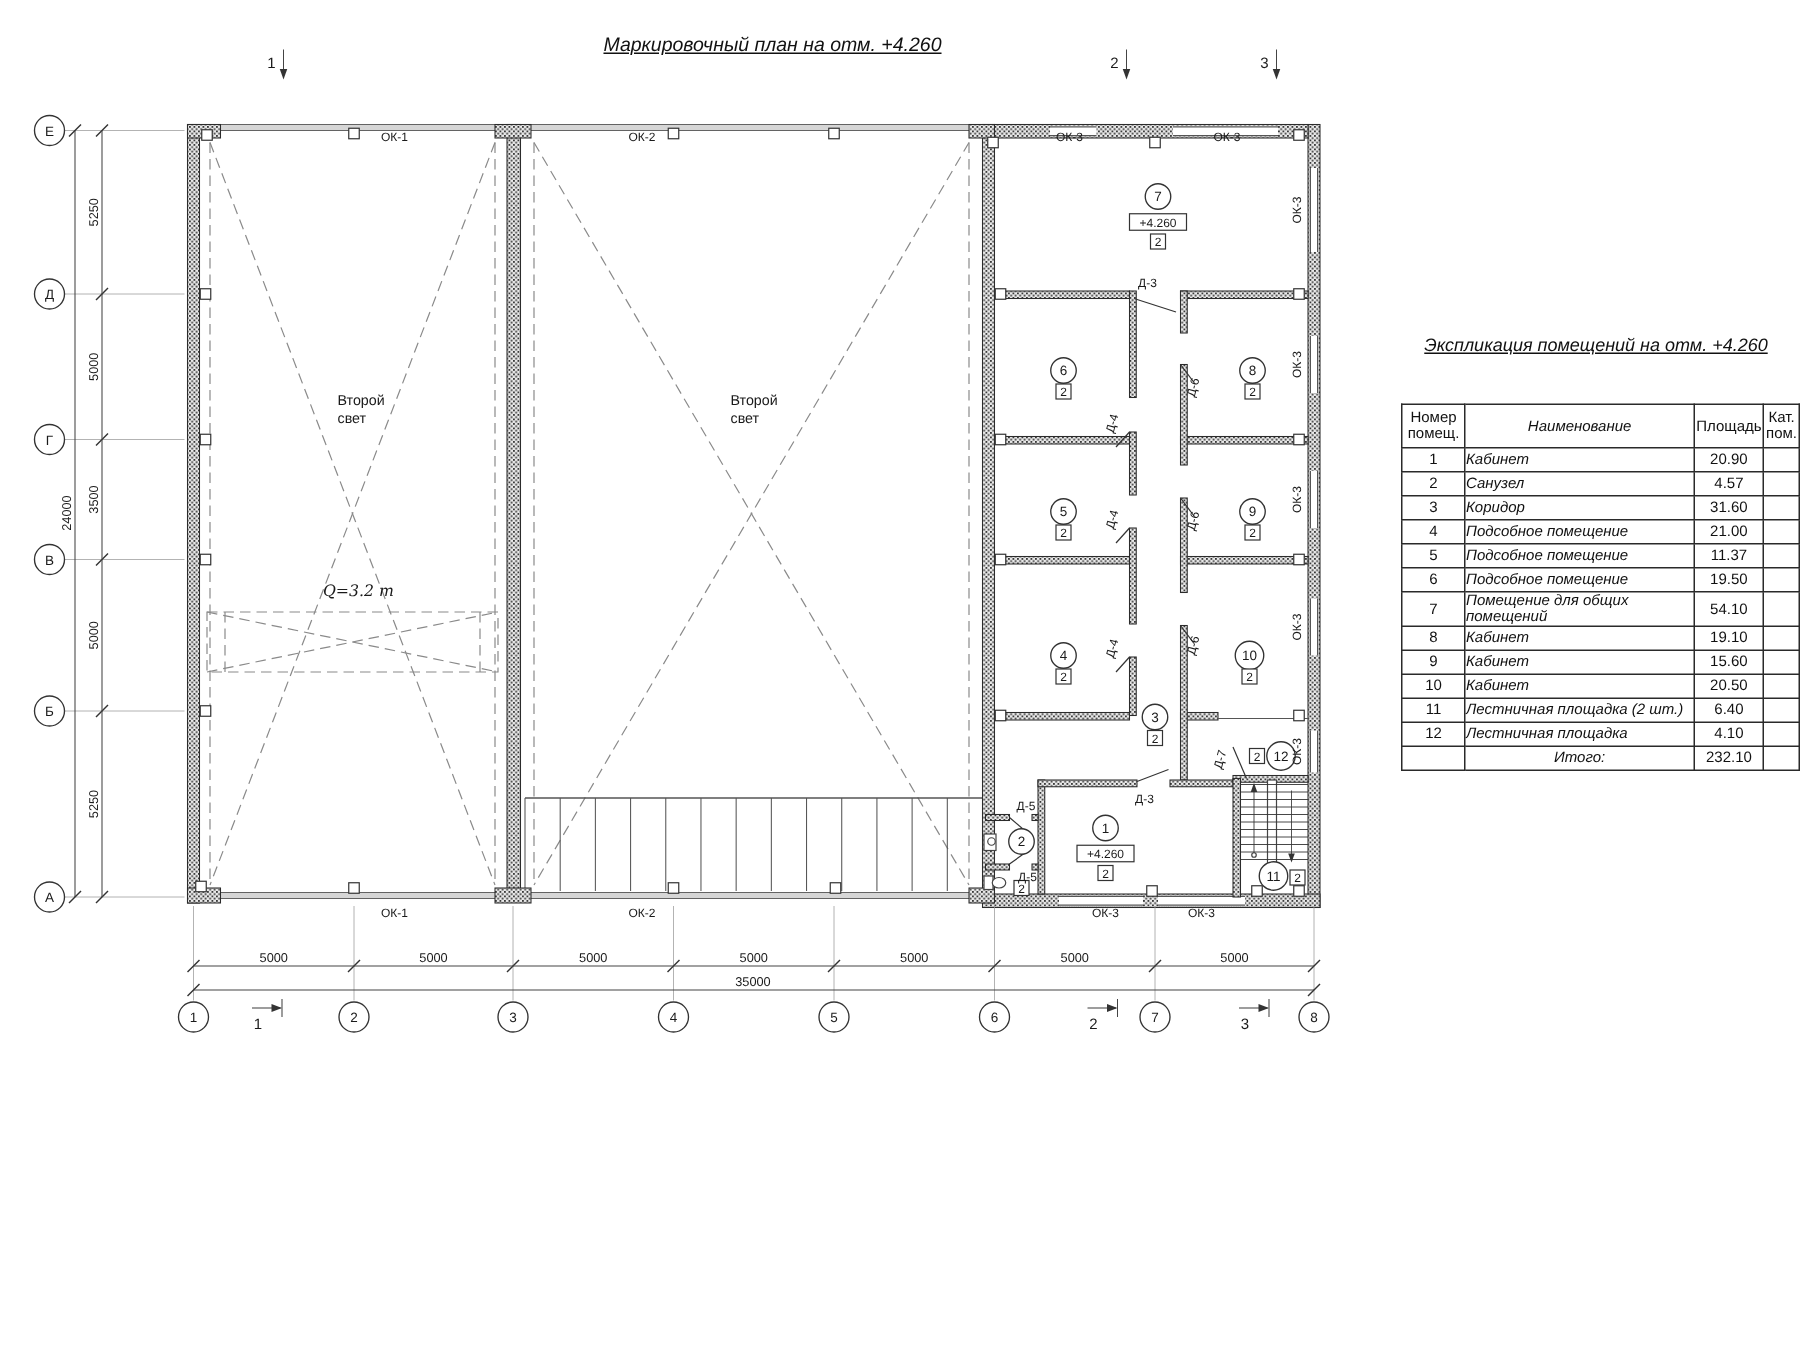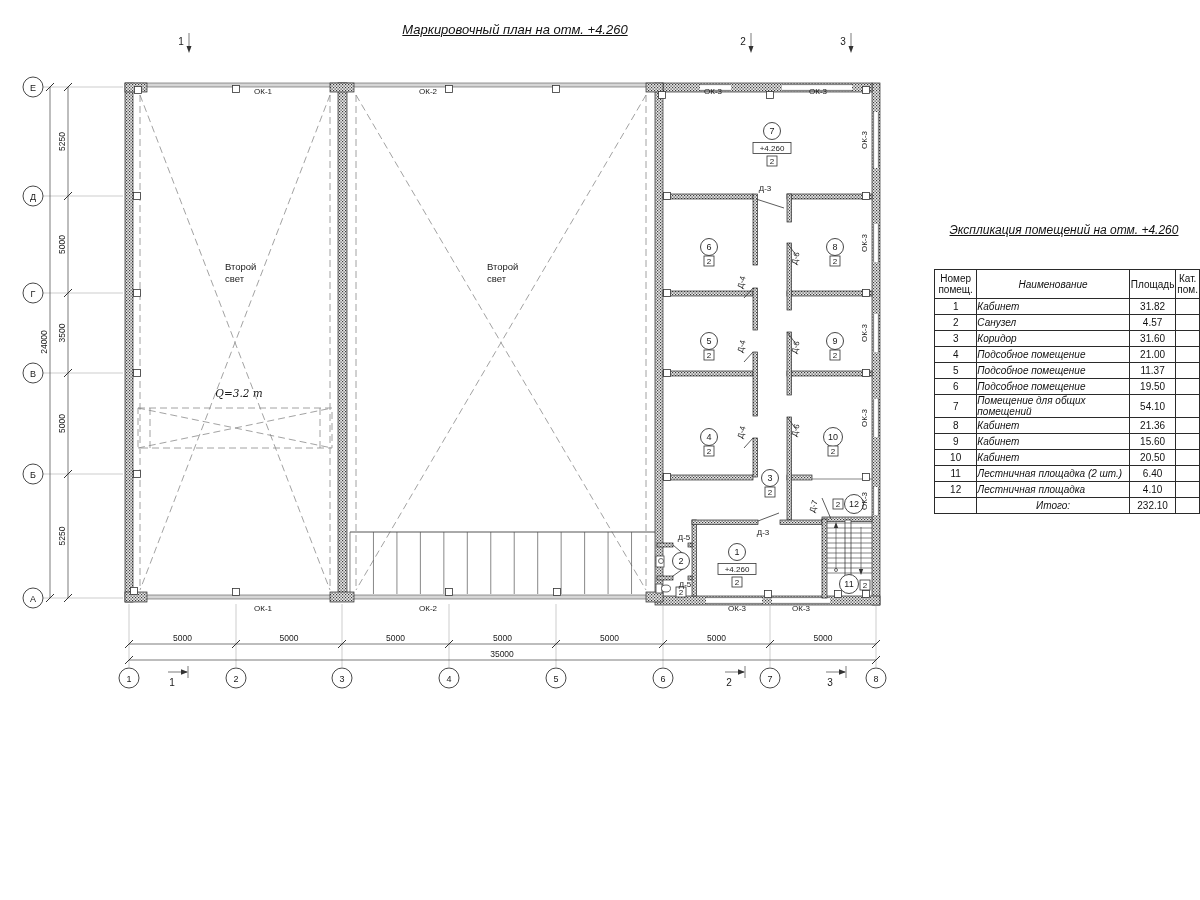--- a/index.html
+++ b/index.html
@@ -430,21 +430,21 @@
           <th class="c-num">Номер помещ.</th>
           <th class="c-name">Наименование</th>
           <th class="c-area">Площадь</th>
           <th class="c-cat">Кат. пом.</th>
         </tr>
       </thead>
       <tbody id="tb">
           <tr>
             <td class="c-num">1</td>
             <td class="c-name">Кабинет</td>
-            <td class="c-area">31.82</td>
+            <td class="c-area">20.90</td>
             <td class="c-cat"></td>
           </tr>
           <tr>
             <td class="c-num">2</td>
             <td class="c-name">Санузел</td>
             <td class="c-area">4.57</td>
             <td class="c-cat"></td>
           </tr>
           <tr>
             <td class="c-num">3</td>
@@ -472,21 +472,21 @@
           </tr>
           <tr>
             <td class="c-num">7</td>
             <td class="c-name">Помещение для общих помещений</td>
             <td class="c-area">54.10</td>
             <td class="c-cat"></td>
           </tr>
           <tr>
             <td class="c-num">8</td>
             <td class="c-name">Кабинет</td>
-            <td class="c-area">21.36</td>
+            <td class="c-area">19.10</td>
             <td class="c-cat"></td>
           </tr>
           <tr>
             <td class="c-num">9</td>
             <td class="c-name">Кабинет</td>
             <td class="c-area">15.60</td>
             <td class="c-cat"></td>
           </tr>
           <tr>
             <td class="c-num">10</td>

